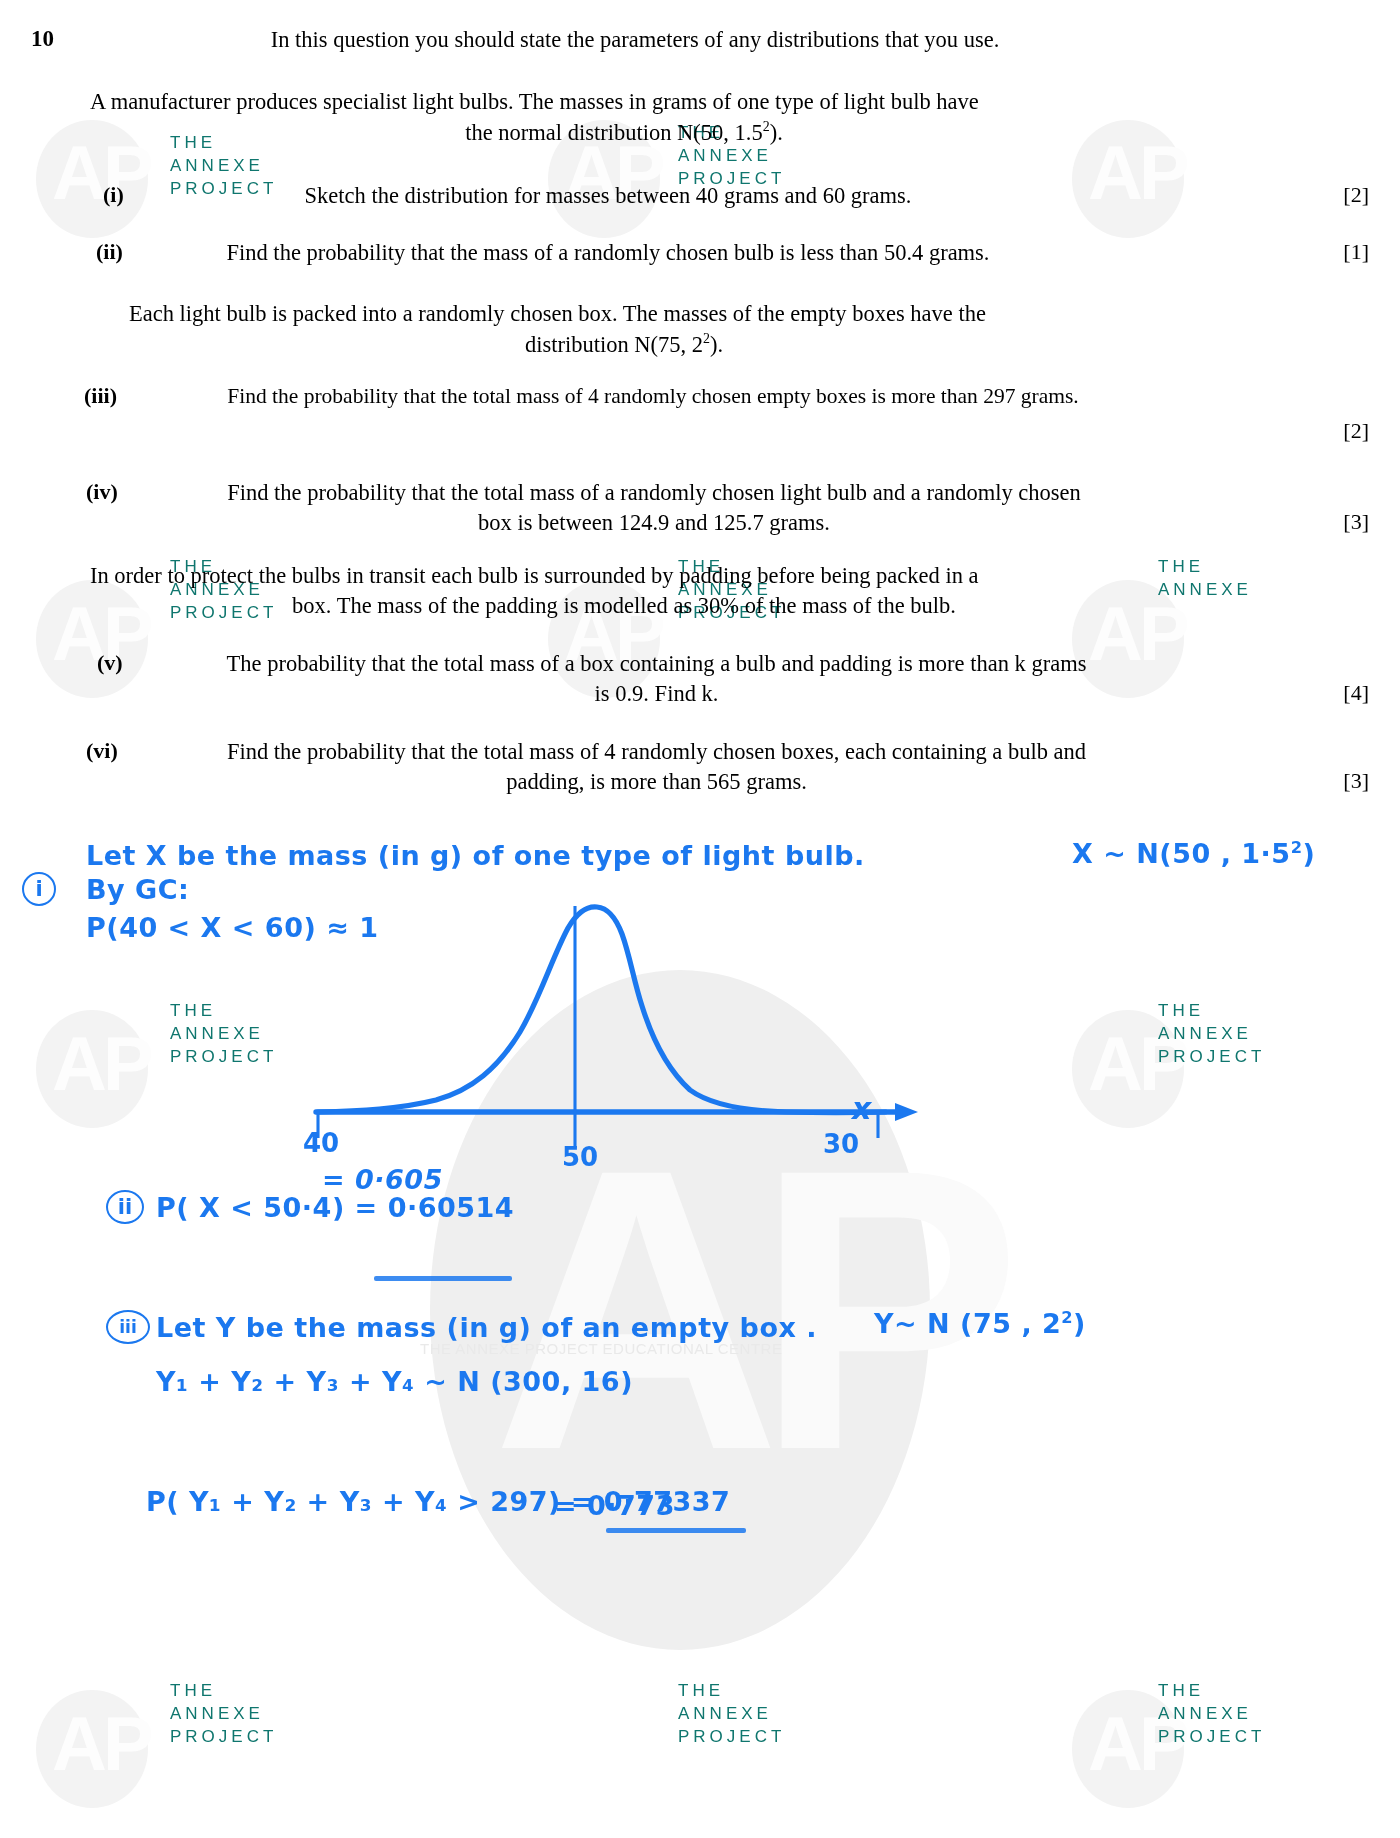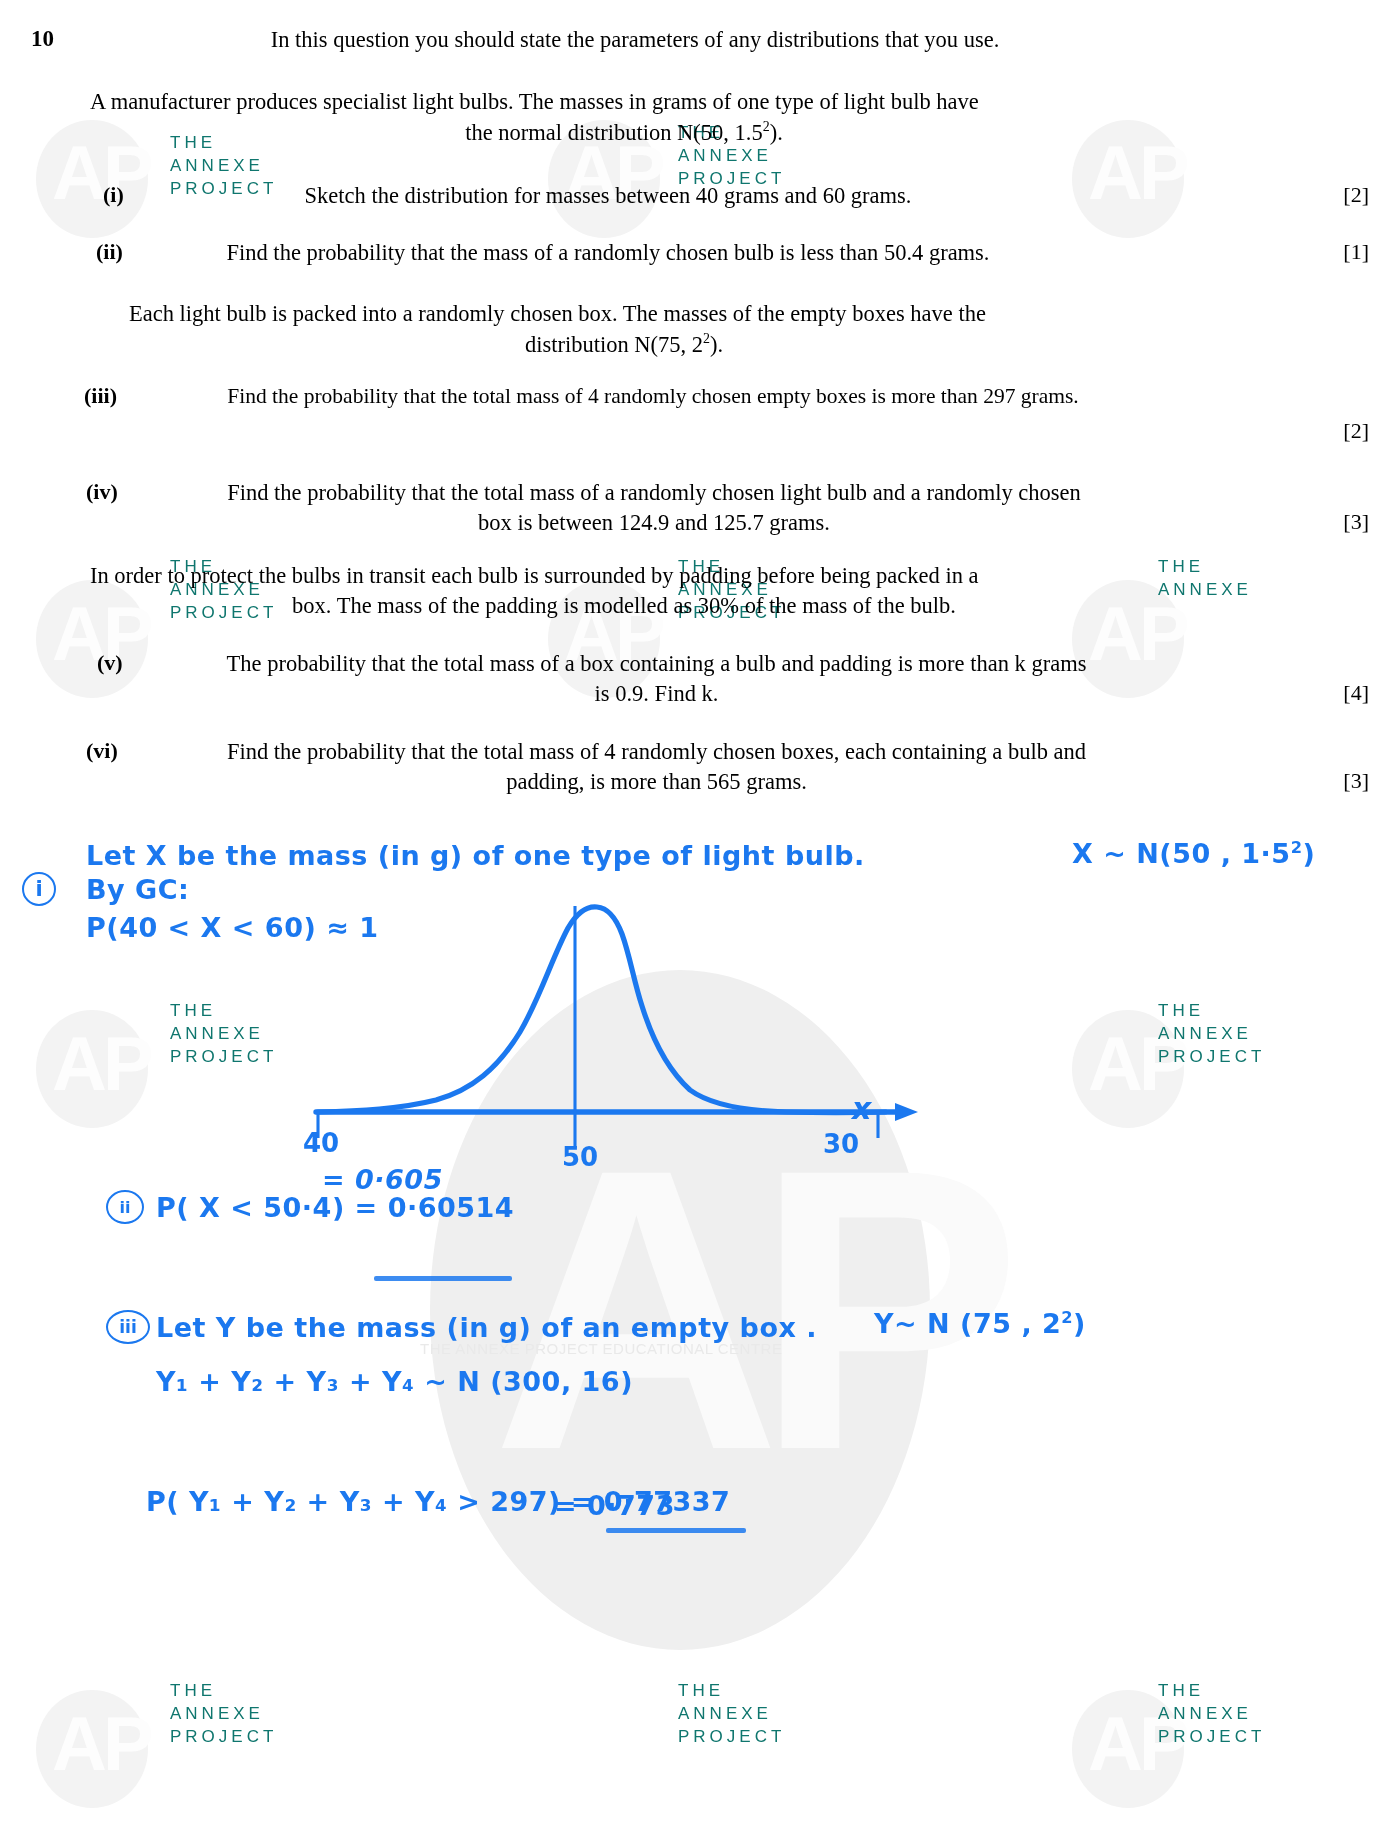--- a/index.html
+++ b/index.html
@@ -247,21 +247,21 @@
   <line x1="18" y1="212" x2="18" y2="238" stroke="#1b78ef" stroke-width="3.1"></line>
 
   <line x1="578" y1="212" x2="578" y2="238" stroke="#1b78ef" stroke-width="3.1"></line>
 </svg>
 
 <div class="hw" style="left:303px;top:1128px;font-size:26px;">40</div>
 <div class="hw" style="left:562px;top:1142px;font-size:26px;">50</div>
 <div class="hw" style="left:823px;top:1129px;font-size:26px;">30</div>
 <div class="hw" style="left:852px;top:1091px;font-size:30px;font-style:italic;">x</div>
 
-<div class="circnum" style="left:106px;top:1190px;width:34px;height:30px;font-size:16px;">ii</div>
+<div class="circnum" style="left:106px;top:1190px;width:34px;height:30px;font-size:21px;">ii</div>
 <div class="hw hw-big" style="left:156px;top:1192px;">P( X &lt; 50·4) =  0·60514</div>
 <div class="hw hw-big" style="left:322px;top:1164px;font-style:italic;">=  0·605</div>
 <div class="uline" style="left:374px;top:1276px;width:138px;height:5px;"></div>
 
 <div class="circnum" style="left:106px;top:1310px;width:40px;height:30px;font-size:17px;">iii</div>
 <div class="hw hw-big" style="left:156px;top:1312px;">Let Y be the mass (in g) of an empty box .</div>
 <div class="hw hw-big" style="left:874px;top:1308px;">
   <span>Y~ N (75 , 2</span><span class="hw-sup">2</span><span>)</span>
 </div>
 

